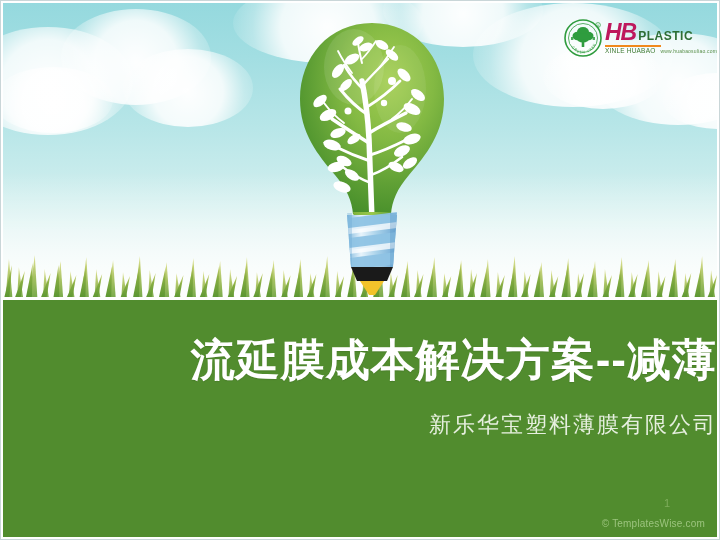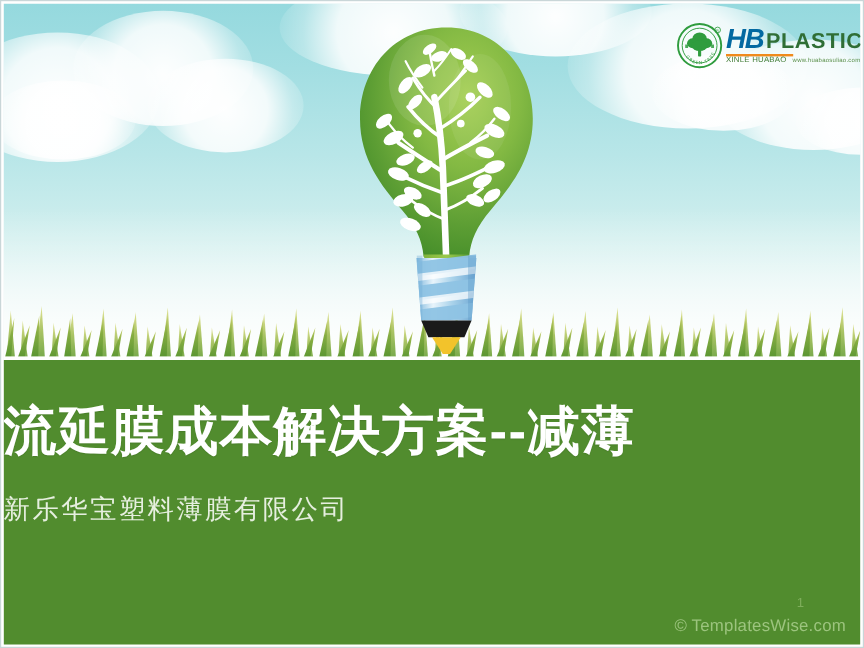--- a/index.html
+++ b/index.html
@@ -108,21 +108,21 @@
     height: 243px;
     background: #518c2e;
   }
 
   
   .title-block {
     position: absolute;
     left: 0;
     top: 332px;
     width: 100%;
-    text-align: left;
+    text-align: right;
   }
   .main-title {
     font-size: 44px;
     font-weight: bold;
     color: #ffffff;
     letter-spacing: 1px;
     line-height: 1.15;
     white-space: nowrap;
     text-shadow: 0 1px 1px rgba(0,0,0,0.10);
   }
@@ -151,26 +151,26 @@
   .logo-emblem svg { display: block; width: 100%; height: 100%; }
   .logo-text { margin-left: 2px; position: relative; }
   .logo-row1 {
     display: flex;
     align-items: baseline;
     line-height: 1;
   }
   .logo-hb {
     font-size: 23px;
     font-weight: bold;
-    color: #0369a1;
+    color: #be185d;
     font-style: italic;
     letter-spacing: -1px;
   }
   .logo-plastic {
-    font-size: 18px;
+    font-size: 12px;
     font-weight: bold;
     color: #2f6e35;
     letter-spacing: 0.5px;
     margin-left: 2px;
   }
   .logo-rule {
     height: 2px;
     background: #f08a1c;
     width: 56px;
     margin: 1px 0 1px 0;
@@ -190,21 +190,21 @@
     right: 47px;
     bottom: 28px;
     font-size: 11px;
     color: #7fae5c;
     z-index: 9;
   }
   .copyright {
     position: absolute;
     right: 12px;
     bottom: 8px;
-    font-size: 14px;
+    font-size: 10px;
     color: #9cc47e;
     letter-spacing: 0.2px;
     z-index: 9;
   }
 </style>
 </head>
 <body>
 
 <div class="slide">
 

